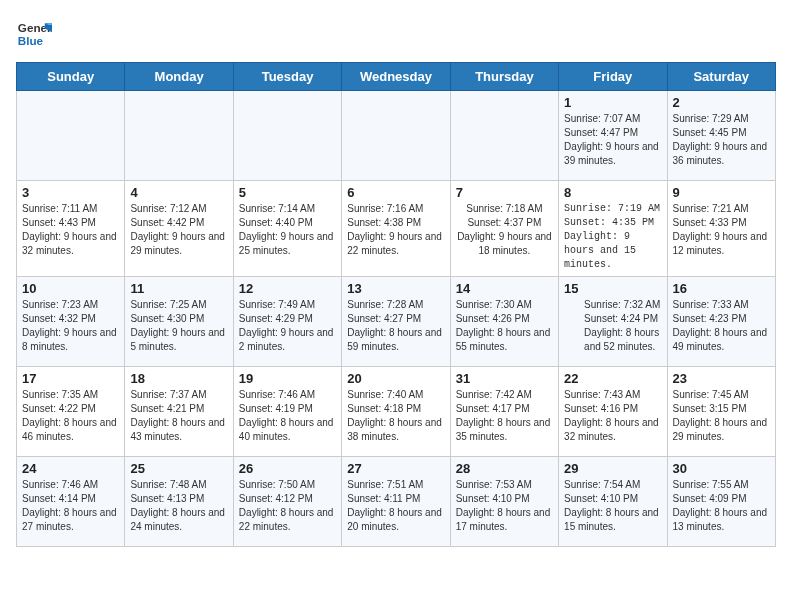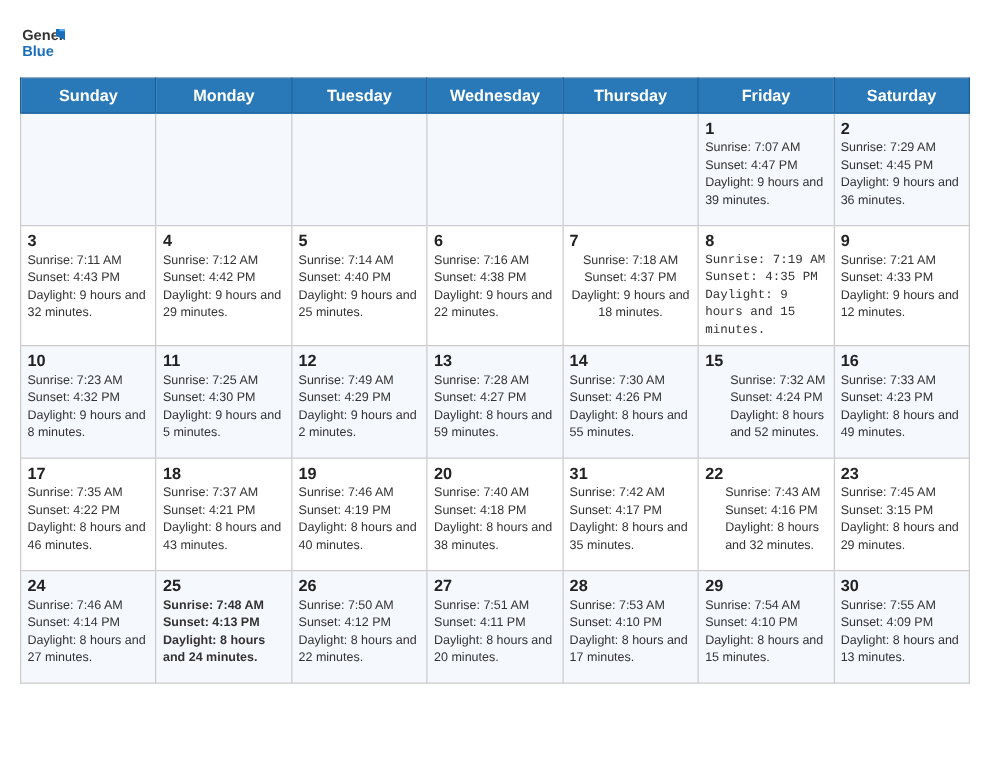--- a/index.html
+++ b/index.html
@@ -245,41 +245,41 @@
 Daylight: 8 hours and 38 minutes.</div>
         </td>
         <td>
           <span class="day-number">31</span>
           <div class="day-info" style="white-space: pre-line;">Sunrise: 7:42 AM
 Sunset: 4:17 PM
 Daylight: 8 hours and 35 minutes.</div>
         </td>
         <td>
           <span class="day-number">22</span>
-          <div class="day-info" style="white-space: pre-line; margin-left: 16px;">Sunrise: 7:43 AM
+          <div class="day-info" style="white-space: pre-line;">Sunrise: 7:43 AM
 Sunset: 4:16 PM
 Daylight: 8 hours and 32 minutes.</div>
         </td>
         <td>
           <span class="day-number">23</span>
           <div class="day-info" style="white-space: pre-line;">Sunrise: 7:45 AM
 Sunset: 3:15 PM
 Daylight: 8 hours and 29 minutes.</div>
         </td>
       </tr>
       <tr>
         <td>
           <span class="day-number">24</span>
           <div class="day-info" style="white-space: pre-line;">Sunrise: 7:46 AM
 Sunset: 4:14 PM
 Daylight: 8 hours and 27 minutes.</div>
         </td>
         <td>
           <span class="day-number">25</span>
-          <div class="day-info" style="white-space: pre-line; font-weight: bold;">Sunrise: 7:48 AM
+          <div class="day-info" style="white-space: pre-line;">Sunrise: 7:48 AM
 Sunset: 4:13 PM
 Daylight: 8 hours and 24 minutes.</div>
         </td>
         <td>
           <span class="day-number">26</span>
           <div class="day-info" style="white-space: pre-line;">Sunrise: 7:50 AM
 Sunset: 4:12 PM
 Daylight: 8 hours and 22 minutes.</div>
         </td>
         <td>

